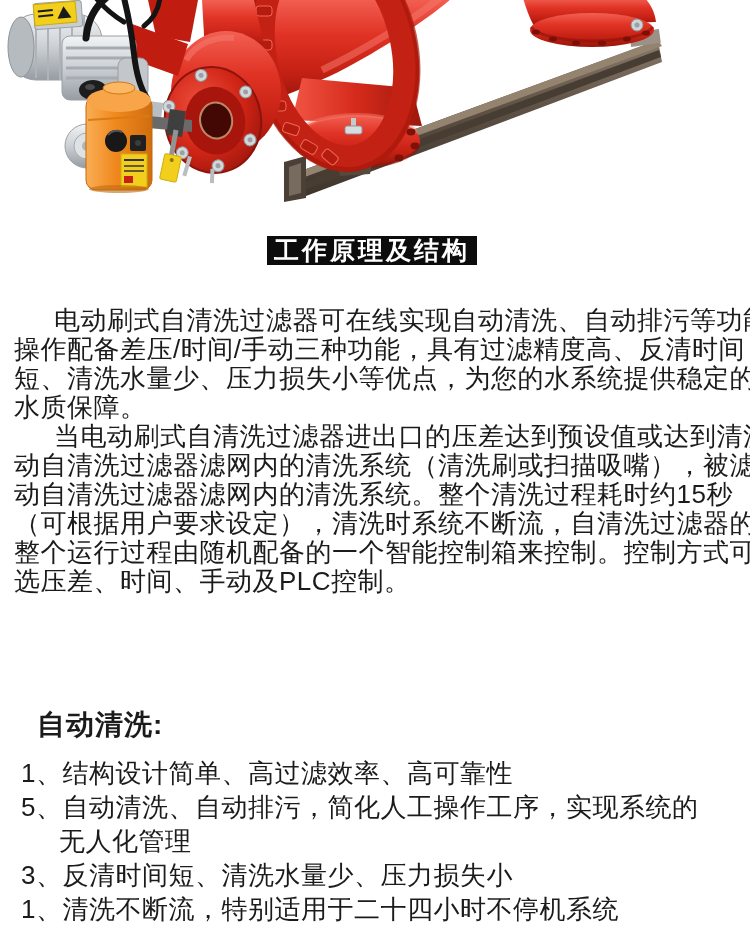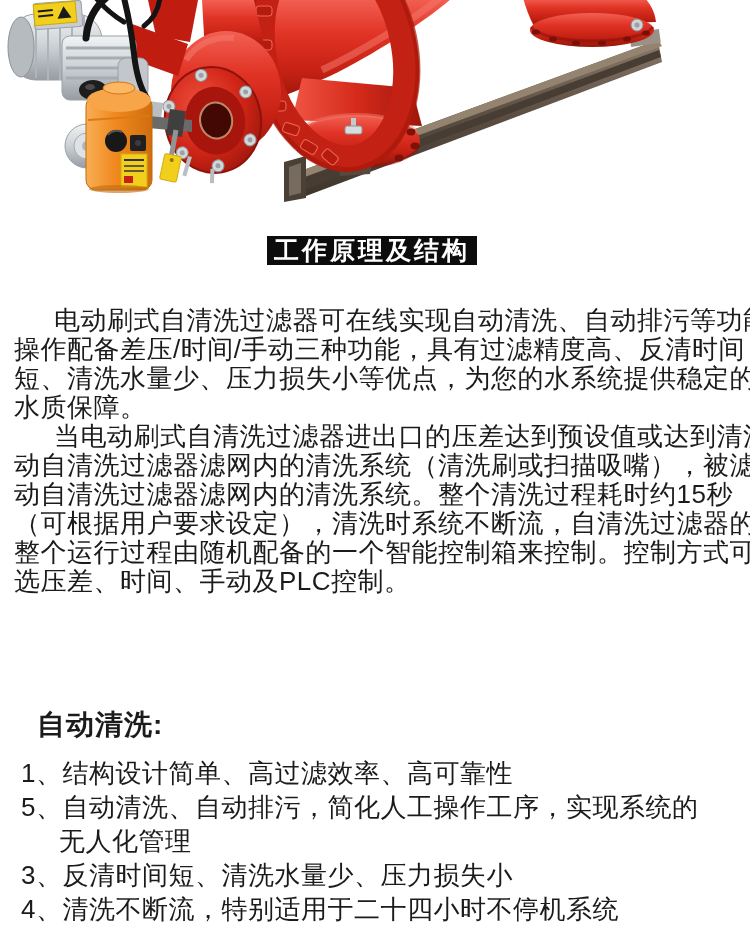--- a/index.html
+++ b/index.html
@@ -296,16 +296,16 @@
       <div class="line">整个运行过程由随机配备的一个智能控制箱来控制。控制方式可</div>
       <div class="line">选压差、时间、手动及PLC控制。</div>
     </div>
 
   <h2 class="adv-heading">自动清洗:</h2>
   <div class="adv-list">
       <div class="line">1、结构设计简单、高过滤效率、高可靠性</div>
       <div class="line">5、自动清洗、自动排污，简化人工操作工序，实现系统的</div>
       <div class="line wrap">无人化管理</div>
       <div class="line">3、反清时间短、清洗水量少、压力损失小</div>
-      <div class="line">4、清洗不断流，特别适用于二十四小时不停机系统</div>
+      <div class="line">1、清洗不断流，特别适用于二十四小时不停机系统</div>
     </div>
 
 </div>
 
 </body></html>

